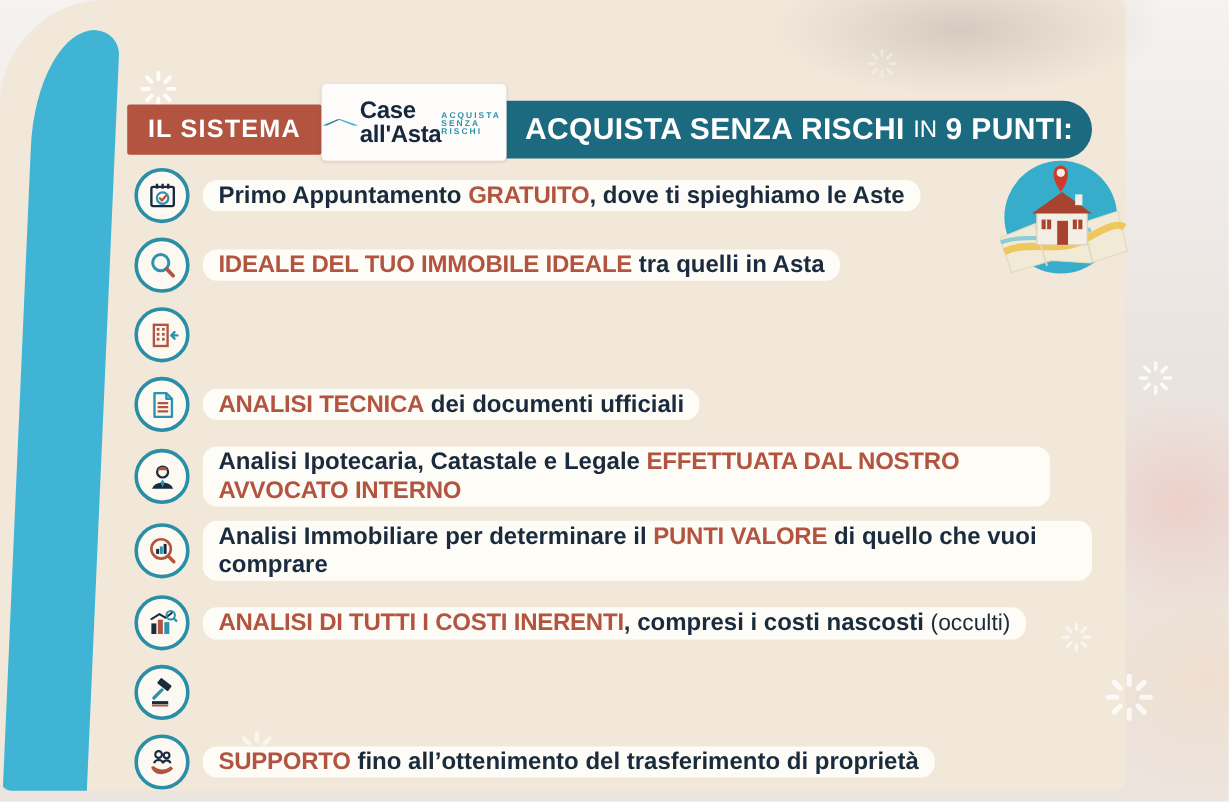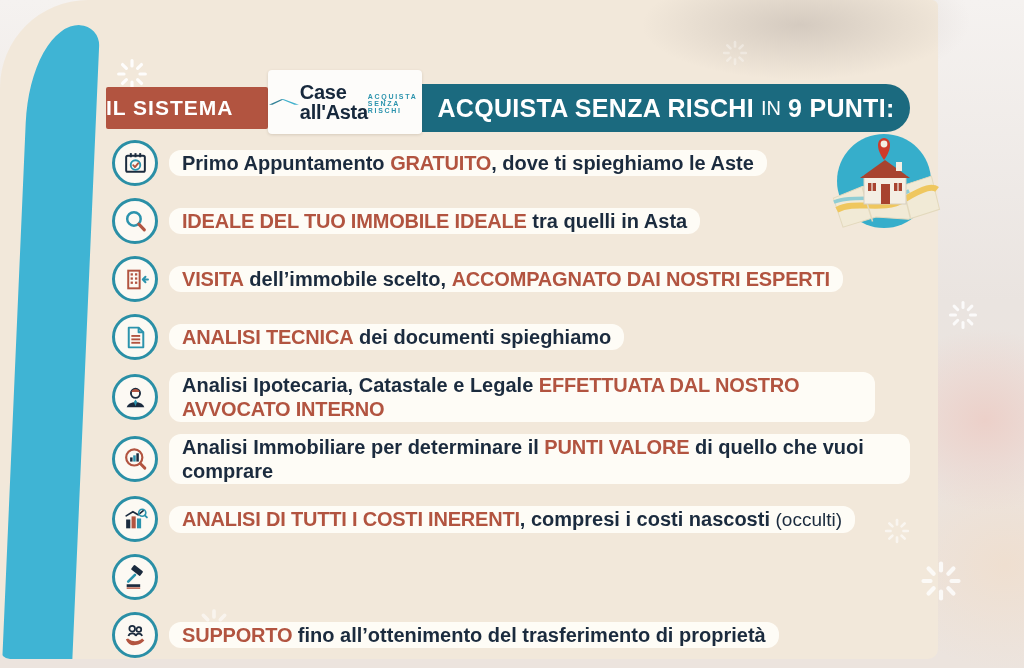--- a/index.html
+++ b/index.html
@@ -23,21 +23,21 @@
   .blue-bar{
     position:absolute;left:30px;top:26px;width:70px;height:720px;
     background:#3fb4d4;
     border-radius:60px 24px 0 0 / 120px 24px 0 0;
     transform:rotate(2.5deg);transform-origin:100% 0;
   }
   
   .kicker{
     position:absolute;left:106px;top:87px;width:162px;height:42px;
     background:#b25440;color:#fff;font-weight:700;font-size:21px;letter-spacing:1px;
-    display:flex;align-items:center;justify-content:flex-start;border-radius:2px;
+    display:flex;align-items:center;justify-content:center;border-radius:2px;
   }
   .brand{
     position:absolute;left:268px;top:70px;width:154px;height:64px;background:#fdfcfa;
     border-radius:4px;display:flex;flex-direction:row;align-items:center;justify-content:center;
     z-index:3;box-shadow:0 1px 3px rgba(90,70,50,0.18);
   }
   .brand-name{color:#16283c;font-weight:700;font-size:20px;letter-spacing:-0.3px;line-height:20px;}
   .brand-tagline{color:#2b93ad;font-weight:700;font-size:7px;letter-spacing:1.7px;margin-top:2px;}
   .banner{
     position:absolute;left:422px;top:84px;width:488px;height:48px;background:#1b6a7f;
@@ -202,34 +202,33 @@
           <rect x="6" y="4.5" width="11" height="17" stroke="#b25440" stroke-width="1.9"></rect>
           <rect x="8.3" y="7" width="2.2" height="2.2" fill="#b25440"></rect>
             <rect x="12.5" y="7" width="2.2" height="2.2" fill="#b25440"></rect>
           <rect x="8.3" y="11" width="2.2" height="2.2" fill="#b25440"></rect>
             <rect x="12.5" y="11" width="2.2" height="2.2" fill="#b25440"></rect>
           <rect x="8.3" y="15" width="2.2" height="2.2" fill="#b25440"></rect>
             <rect x="12.5" y="15" width="2.2" height="2.2" fill="#b25440"></rect>
           <path d="M25 13 H20 M20 13 l2.6 -2.6 M20 13 l2.6 2.6" stroke="#2b93ad" stroke-width="1.9" stroke-linecap="round"></path>
         </svg>
       </span>
-      <span class="cap"><span class="accent">VISITA</span><span> dell’immobile scelto, </span><span class="accent">ACCOMPAGNATO DAI NOSTRI ESPERTI</span></span>
     </div>
 
     <div class="item">
       <span class="ring">
         <svg width="27" height="27" viewBox="0 0 26 26" fill="none">
           <path d="M6.5 3.5 h9.5 l4.5 4.5 v14.5 h-14 z" stroke="#2b93ad" stroke-width="1.9" stroke-linejoin="round"></path>
           <path d="M16 3.5 v4.5 h4.5" stroke="#2b93ad" stroke-width="1.9" stroke-linejoin="round"></path>
           <line x1="9" y1="11.5" x2="17.5" y2="11.5" stroke="#b25440" stroke-width="1.8"></line>
           <line x1="9" y1="14.8" x2="17.5" y2="14.8" stroke="#b25440" stroke-width="1.8"></line>
           <line x1="9" y1="18.1" x2="17.5" y2="18.1" stroke="#b25440" stroke-width="1.8"></line>
         </svg>
       </span>
-      <span class="cap"><span class="accent">ANALISI TECNICA</span><span> dei documenti spieghiamo</span></span>
+      <span class="cap"><span class="accent">ANALISI TECNICA</span><span> dei documenti ufficiali</span></span>
     </div>
 
     <div class="item">
       <span class="ring">
         <svg width="27" height="27" viewBox="0 0 26 26" fill="none">
           <circle cx="13" cy="9" r="4.4" stroke="#1b2b3e" stroke-width="1.8"></circle>
           <path d="M8.9 7.6 a4.4 4.4 0 0 1 8.2 0" fill="#b25440"></path>
           <path d="M4.5 22.5 a8.6 6 0 0 1 17 0 z" fill="#1b2b3e"></path>
           <path d="M13 15 l-1.6 2.4 1.6 4 1.6 -4 z" fill="#2b93ad"></path>
         </svg>

